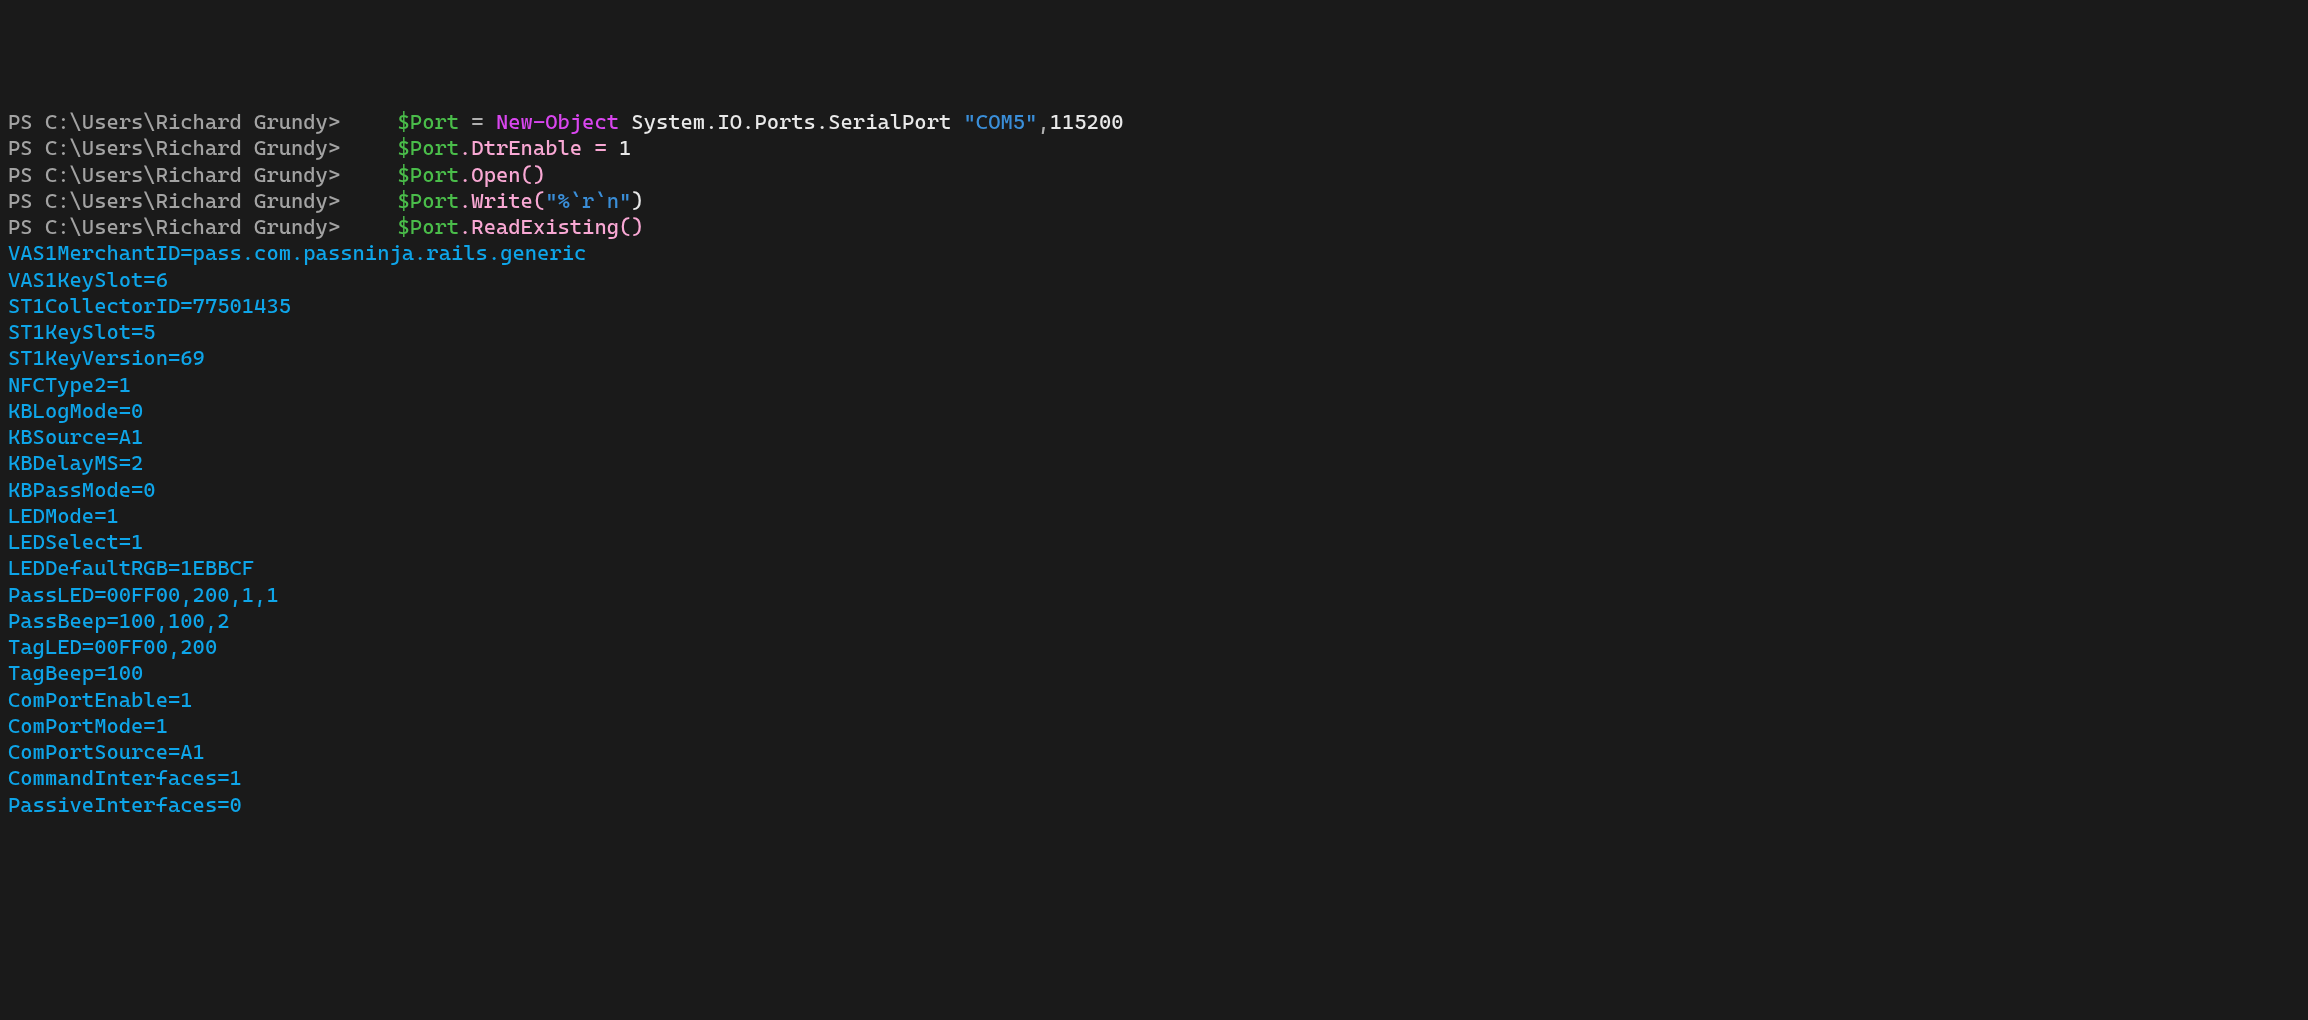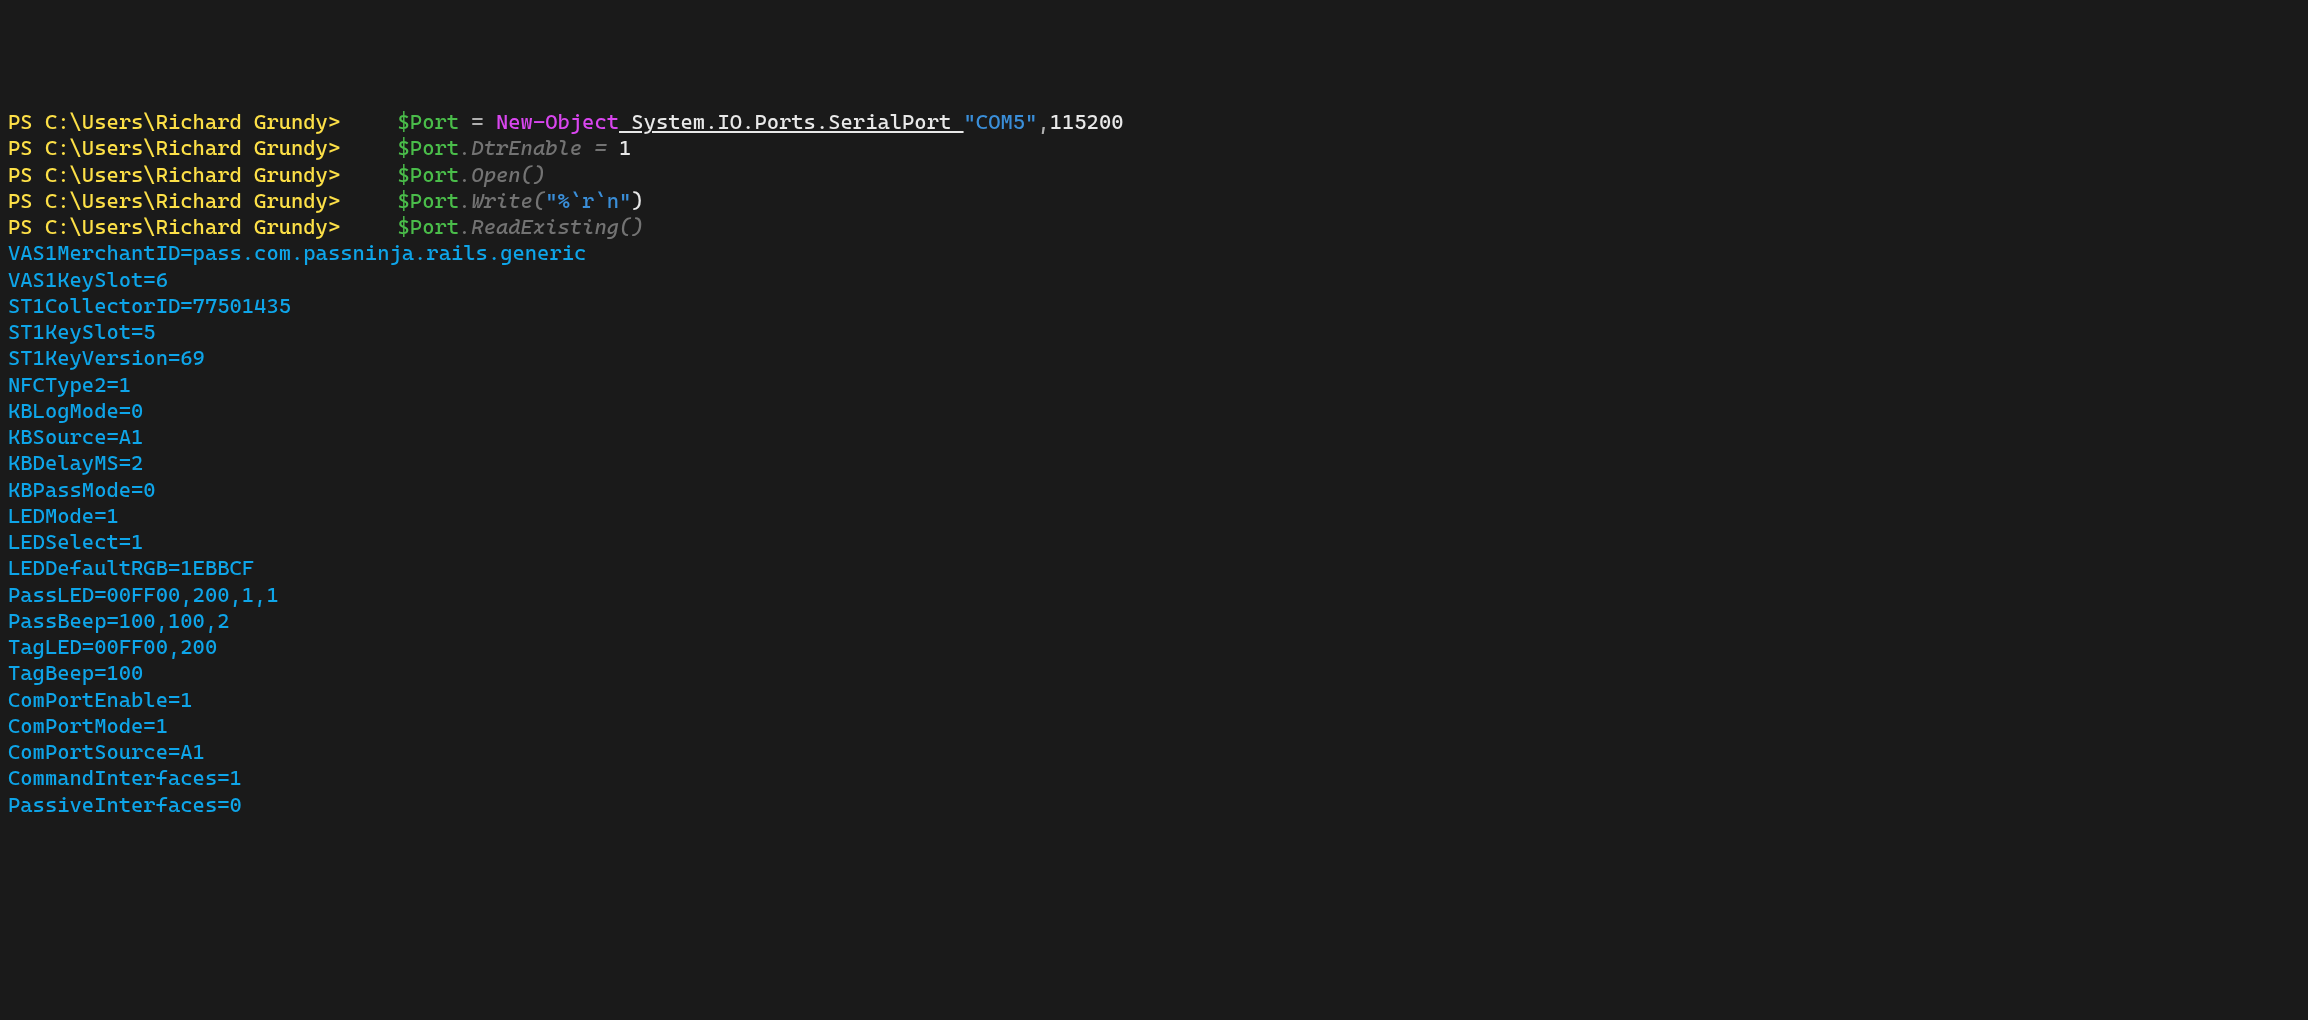--- a/index.html
+++ b/index.html
@@ -14,45 +14,43 @@
       font-size: 21px;
       line-height: 1.25;
       padding: 4px 8px;
       white-space: pre;
       overflow-x: auto;
     }
     .line {
       display: block;
     }
     .prompt {
-      color: #fde047;
+      color: #a3a3a3;
     }
     .variable {
       color: #4abd4a;
       margin-left: 45px;
     }
     .operator {
       color: #b0b0b0;
     }
     .cmdlet {
       color: #d946ef;
     }
     .type {
       color: #e8e8e8;
-      text-decoration: underline;
     }
     .string {
       color: #3a8ed8;
     }
     .number {
       color: #e8e8e8;
     }
     .method {
-      color: #737373;
-      font-style: italic;
+      color: #f9a8d4;
     }
     .paren {
       color: #e8e8e8;
     }
     .output {
       color: #0ea5e9;
     }
   </style>
 </head>
 <body>

